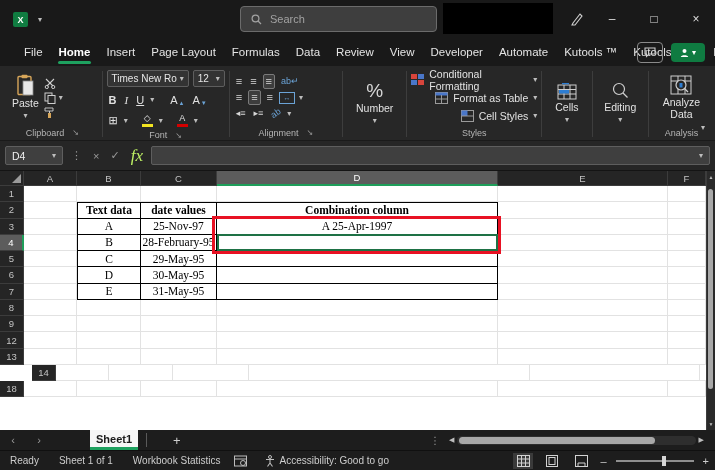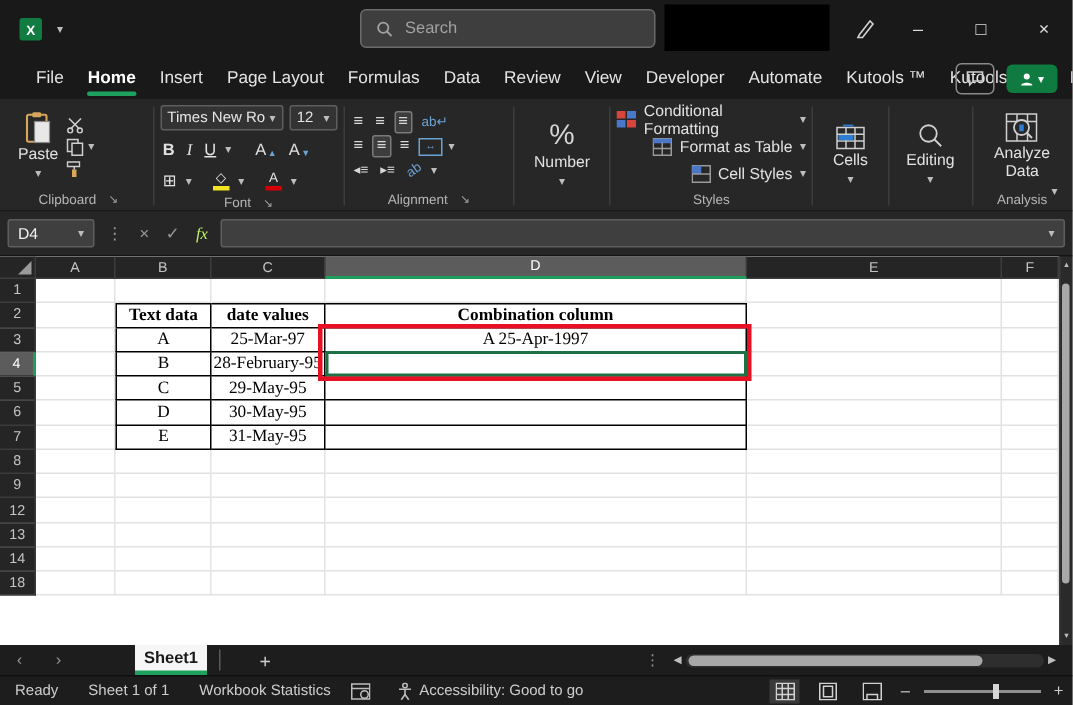--- a/index.html
+++ b/index.html
@@ -64,21 +64,21 @@
   .sticon{width:13px;height:12px;position:relative;flex:none}
 
   
   .fbar{position:absolute;top:141px;left:0;right:0;height:30px;background:#262626;
         display:flex;align-items:center;padding:0 5px;box-sizing:border-box;gap:5px;
         border-bottom:1px solid #141414}
   .namebox{width:58px;height:19px;background:#3f3f3f;border:1px solid #5e5e5e;border-radius:2px;
            display:flex;align-items:center;justify-content:space-between;padding:0 6px;
            font-size:10.5px;color:#f0f0f0;box-sizing:border-box}
   .fbico{color:#9a9a9a;font-size:11px;padding:0 3px}
-  .fxi{font-family:Liberation Serif, serif;font-style:italic;color:#bef264;font-size:11px}
+  .fxi{font-family:Liberation Serif, serif;font-style:italic;color:#bef264;font-size:17px}
   .finput{flex:1;height:19px;background:#3f3f3f;border:1px solid #5e5e5e;border-radius:2px;
           display:flex;align-items:center;justify-content:flex-end;padding:0 6px;box-sizing:border-box}
 
   
   .grid{position:absolute;top:171px;left:0;width:706px;height:259px;background:#fff;overflow:hidden}
   .chrow{display:flex;height:15px;background:#252525}
   .corner{width:24px;height:15px;background:#252525;border-right:1px solid #3c3c3c;
           border-bottom:1px solid #3c3c3c;position:relative;box-sizing:border-box;flex:none}
   .corner::after{content:"";position:absolute;right:2px;bottom:2px;width:0;height:0;
           border-left:9px solid transparent;border-bottom:9px solid #9a9a9a}
@@ -461,21 +461,21 @@
         <div class="cell tb tt tl" style="width: 64px; font-weight: bold;">Text data</div>
         <div class="cell tb tt" style="width: 76px; font-weight: bold;">date values</div>
         <div class="cell tb tt" style="width: 281px; font-weight: bold;">Combination column</div>
         <div class="cell" style="width: 170px;"></div>
         <div class="cell" style="width: 38px;"></div>
       </div>
       <div class="grow" style="height: 16.2667px;">
         <div class="rh">3</div>
         <div class="cell" style="width: 53px;"></div>
         <div class="cell tb tl" style="width: 64px;">A</div>
-        <div class="cell tb" style="width: 76px;">25-Mar-97</div>
+        <div class="cell tb" style="width: 76px;">25-Nov-97</div>
         <div class="cell tb" style="width: 281px;">A 25-Apr-1997</div>
         <div class="cell" style="width: 170px;"></div>
         <div class="cell" style="width: 38px;"></div>
       </div>
       <div class="grow" style="height: 16.2667px;">
         <div class="rh sel">4</div>
         <div class="cell" style="width: 53px;"></div>
         <div class="cell tb tl" style="width: 64px;">B</div>
         <div class="cell tb" style="width: 76px;">28-February-95</div>
         <div class="cell tb" style="width: 281px;"></div>
@@ -538,21 +538,21 @@
       </div>
       <div class="grow" style="height: 16.2667px;">
         <div class="rh">13</div>
         <div class="cell" style="width: 53px;"></div>
         <div class="cell" style="width: 64px;"></div>
         <div class="cell" style="width: 76px;"></div>
         <div class="cell" style="width: 281px;"></div>
         <div class="cell" style="width: 170px;"></div>
         <div class="cell" style="width: 38px;"></div>
       </div>
-      <div class="grow" style="height: 16.2667px;">
+      <div class="grow" style="height: 16.2667px; margin-left: 32px;">
         <div class="rh">14</div>
         <div class="cell" style="width: 53px;"></div>
         <div class="cell" style="width: 64px;"></div>
         <div class="cell" style="width: 76px;"></div>
         <div class="cell" style="width: 281px;"></div>
         <div class="cell" style="width: 170px;"></div>
         <div class="cell" style="width: 38px;"></div>
       </div>
       <div class="grow" style="height: 16.2667px;">
         <div class="rh">18</div>

